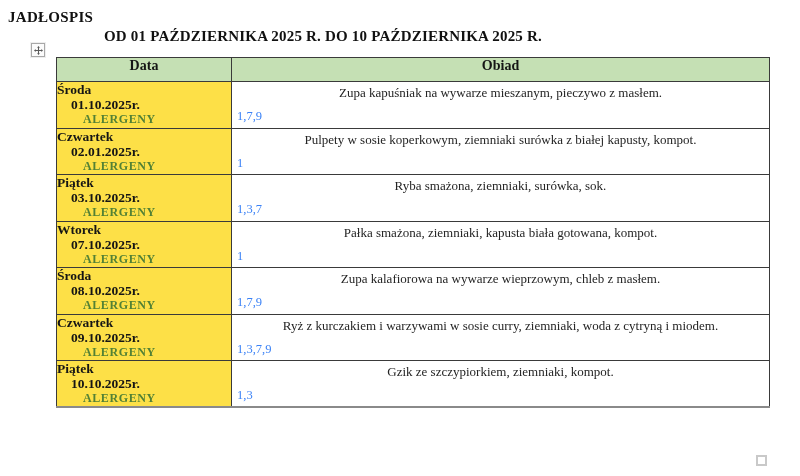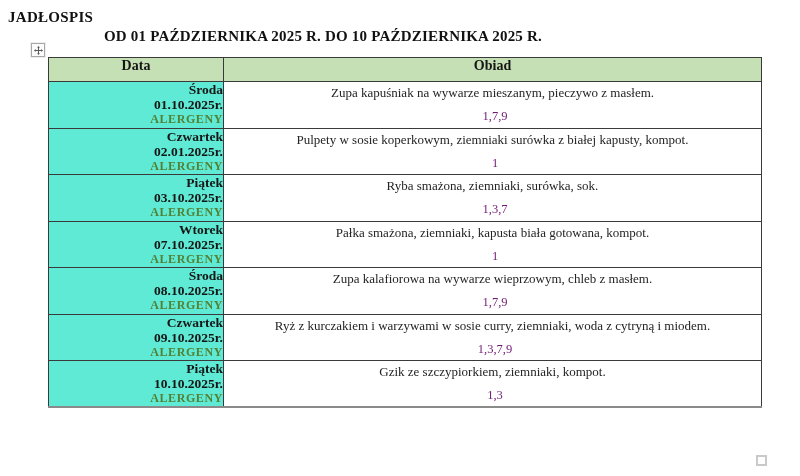--- a/index.html
+++ b/index.html
@@ -47,21 +47,21 @@
     border: 1px solid #a8a8a8;
     box-shadow: 0 0 0 1px #eeeeee;
     display: flex;
     align-items: center;
     justify-content: center;
     cursor: move;
   }
   .move-handle svg { display: block; }
   table.menu-table {
     position: absolute;
-    left: 48px;
+    left: 56px;
     top: 57px;
     width: 713px;
     border-collapse: collapse;
     table-layout: fixed;
     border: 1px solid #3a3a3a;
     border-bottom: 2px solid #8a8a8a;
   }
   table.menu-table th,
   table.menu-table td {
     border: 1px solid #3a3a3a;
@@ -76,22 +76,22 @@
     background: #c5e0b4;
     font-size: 14px;
     font-weight: bold;
     text-align: center;
     vertical-align: middle;
     color: #151515;
     border-bottom: 2px solid #3a3a3a;
   }
   tbody tr { height: 46.5px; }
   td.date-cell {
-    background: #5eead4;
-    text-align: right;
+    background: #fde047;
+    text-align: left;
     padding-top: 2px;
   }
   .day-name {
     font-size: 13.5px;
     font-weight: bold;
     line-height: 15px;
     color: #151515;
   }
   .date-value {
     font-size: 13.5px;
@@ -110,25 +110,25 @@
   }
   td.meal-cell { background: #ffffff; }
   .meal-desc {
     text-align: center;
     font-size: 13px;
     line-height: 17px;
     padding: 2px 6px 0 6px;
     color: #242424;
   }
   .allergen-numbers {
-    text-align: center;
+    text-align: left;
     font-size: 12.5px;
     line-height: 14px;
     margin: 8px 0 0 5px;
-    color: #701a75;
+    color: #3b82f6;
   }
   .resize-handle {
     position: absolute;
     left: 756px;
     top: 455px;
     width: 7px;
     height: 7px;
     background: #ffffff;
     border: 2px solid #c9c9c9;
     cursor: nwse-resize;

